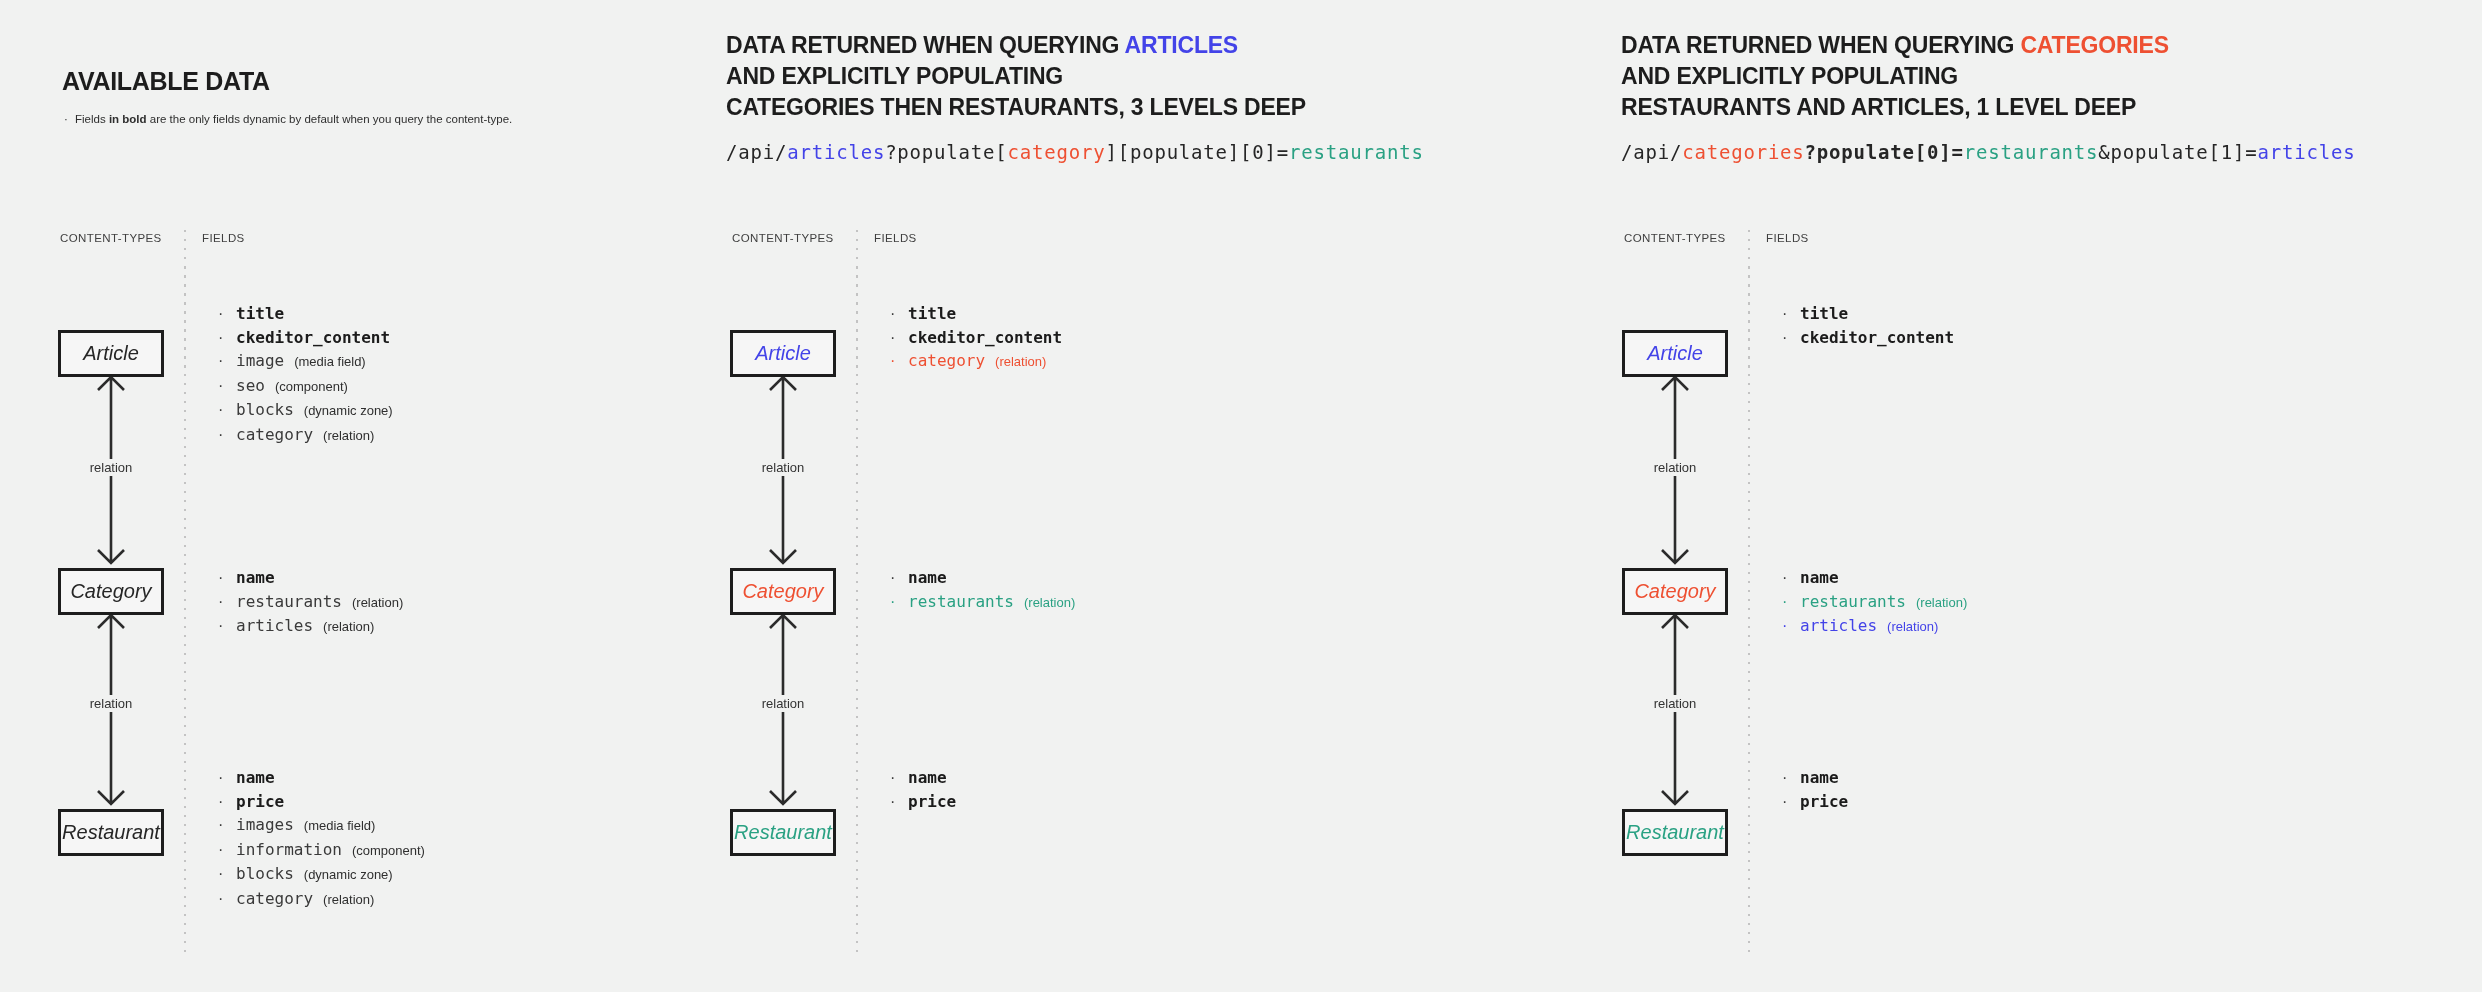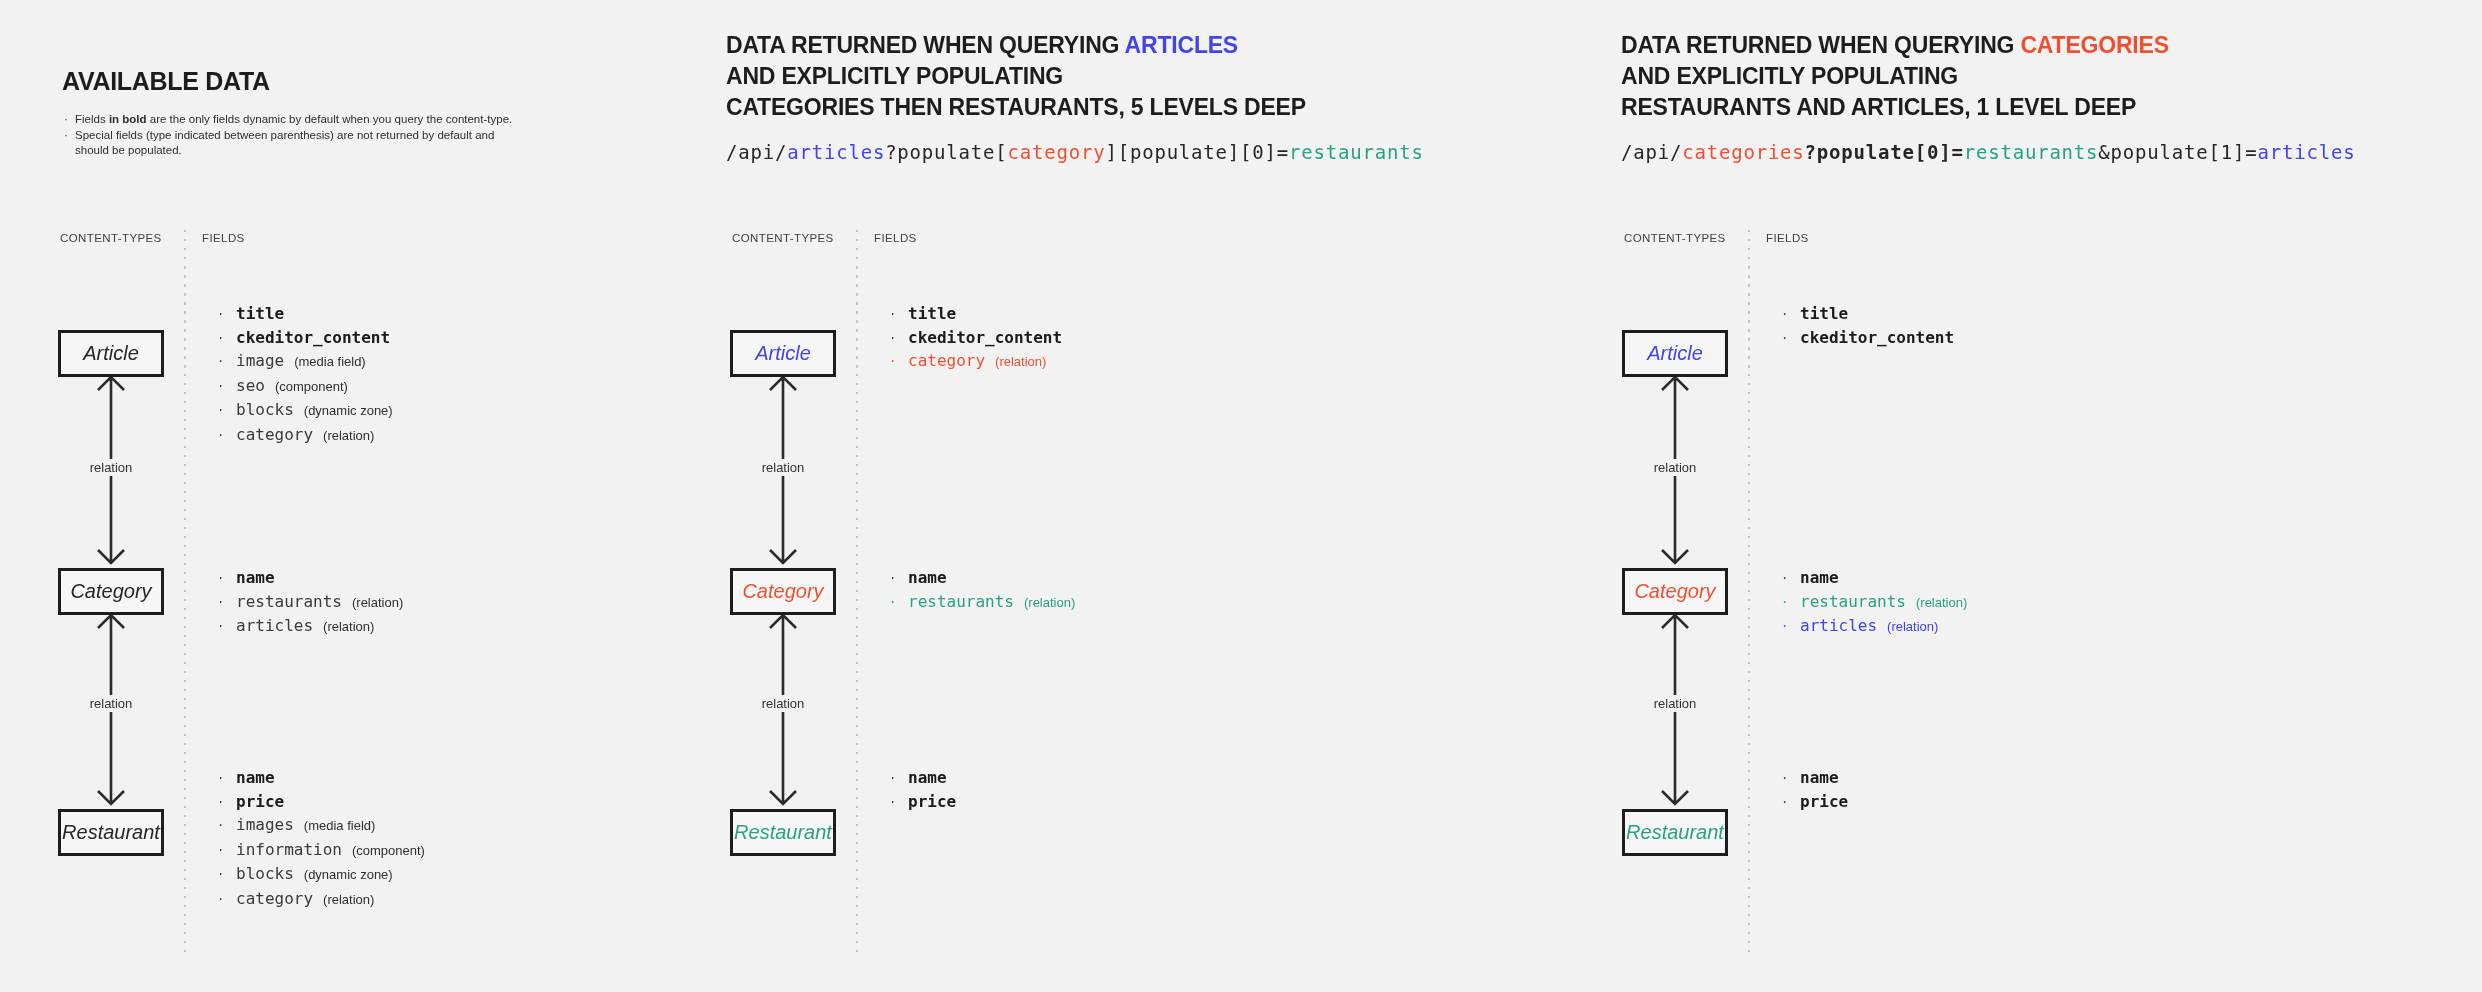--- a/index.html
+++ b/index.html
@@ -38,29 +38,28 @@
 </style>
 </head>
 <body>
 
 <div class="canvas">
 
   <div class="abs" style="left:62px;top:30px;margin-top:36px;">
     <h1 class="page-h1">AVAILABLE DATA</h1>
     <ul class="notes">
       <li><span>Fields </span><b>in bold</b><span> are the only fields dynamic by default when you query the content-type.</span></li>
-      <li><span>Special fields (type indicated between parenthesis) are not returned by default and should be populated.</span><b></b><span></span></li>
     </ul>
   </div>
 
   <div class="abs" style="left:726px;top:30px;">
     <div class="section-title">
       <div class="title-line"><span>DATA RETURNED WHEN QUERYING </span><span style="color: rgb(67, 67, 232);">ARTICLES</span></div>
       <div class="title-line">AND EXPLICITLY POPULATING</div>
-      <div class="title-line">CATEGORIES THEN RESTAURANTS, 5 LEVELS DEEP</div>
+      <div class="title-line">CATEGORIES THEN RESTAURANTS, 3 LEVELS DEEP</div>
     </div>
     <div class="code-line"><span style="color: rgb(38, 38, 38);">/api/</span><span style="color: rgb(67, 67, 232);">articles</span><span style="color: rgb(38, 38, 38);">?populate[</span><span style="color: rgb(238, 80, 50);">category</span><span style="color: rgb(38, 38, 38);">][populate][0]=</span><span style="color: rgb(42, 161, 131);">restaurants</span></div>
   </div>
 
   <div class="abs" style="left:1621px;top:30px;">
     <div class="section-title">
       <div class="title-line"><span>DATA RETURNED WHEN QUERYING </span><span style="color: rgb(238, 80, 50);">CATEGORIES</span></div>
       <div class="title-line">AND EXPLICITLY POPULATING</div>
       <div class="title-line">RESTAURANTS AND ARTICLES, 1 LEVEL DEEP</div>
     </div>

